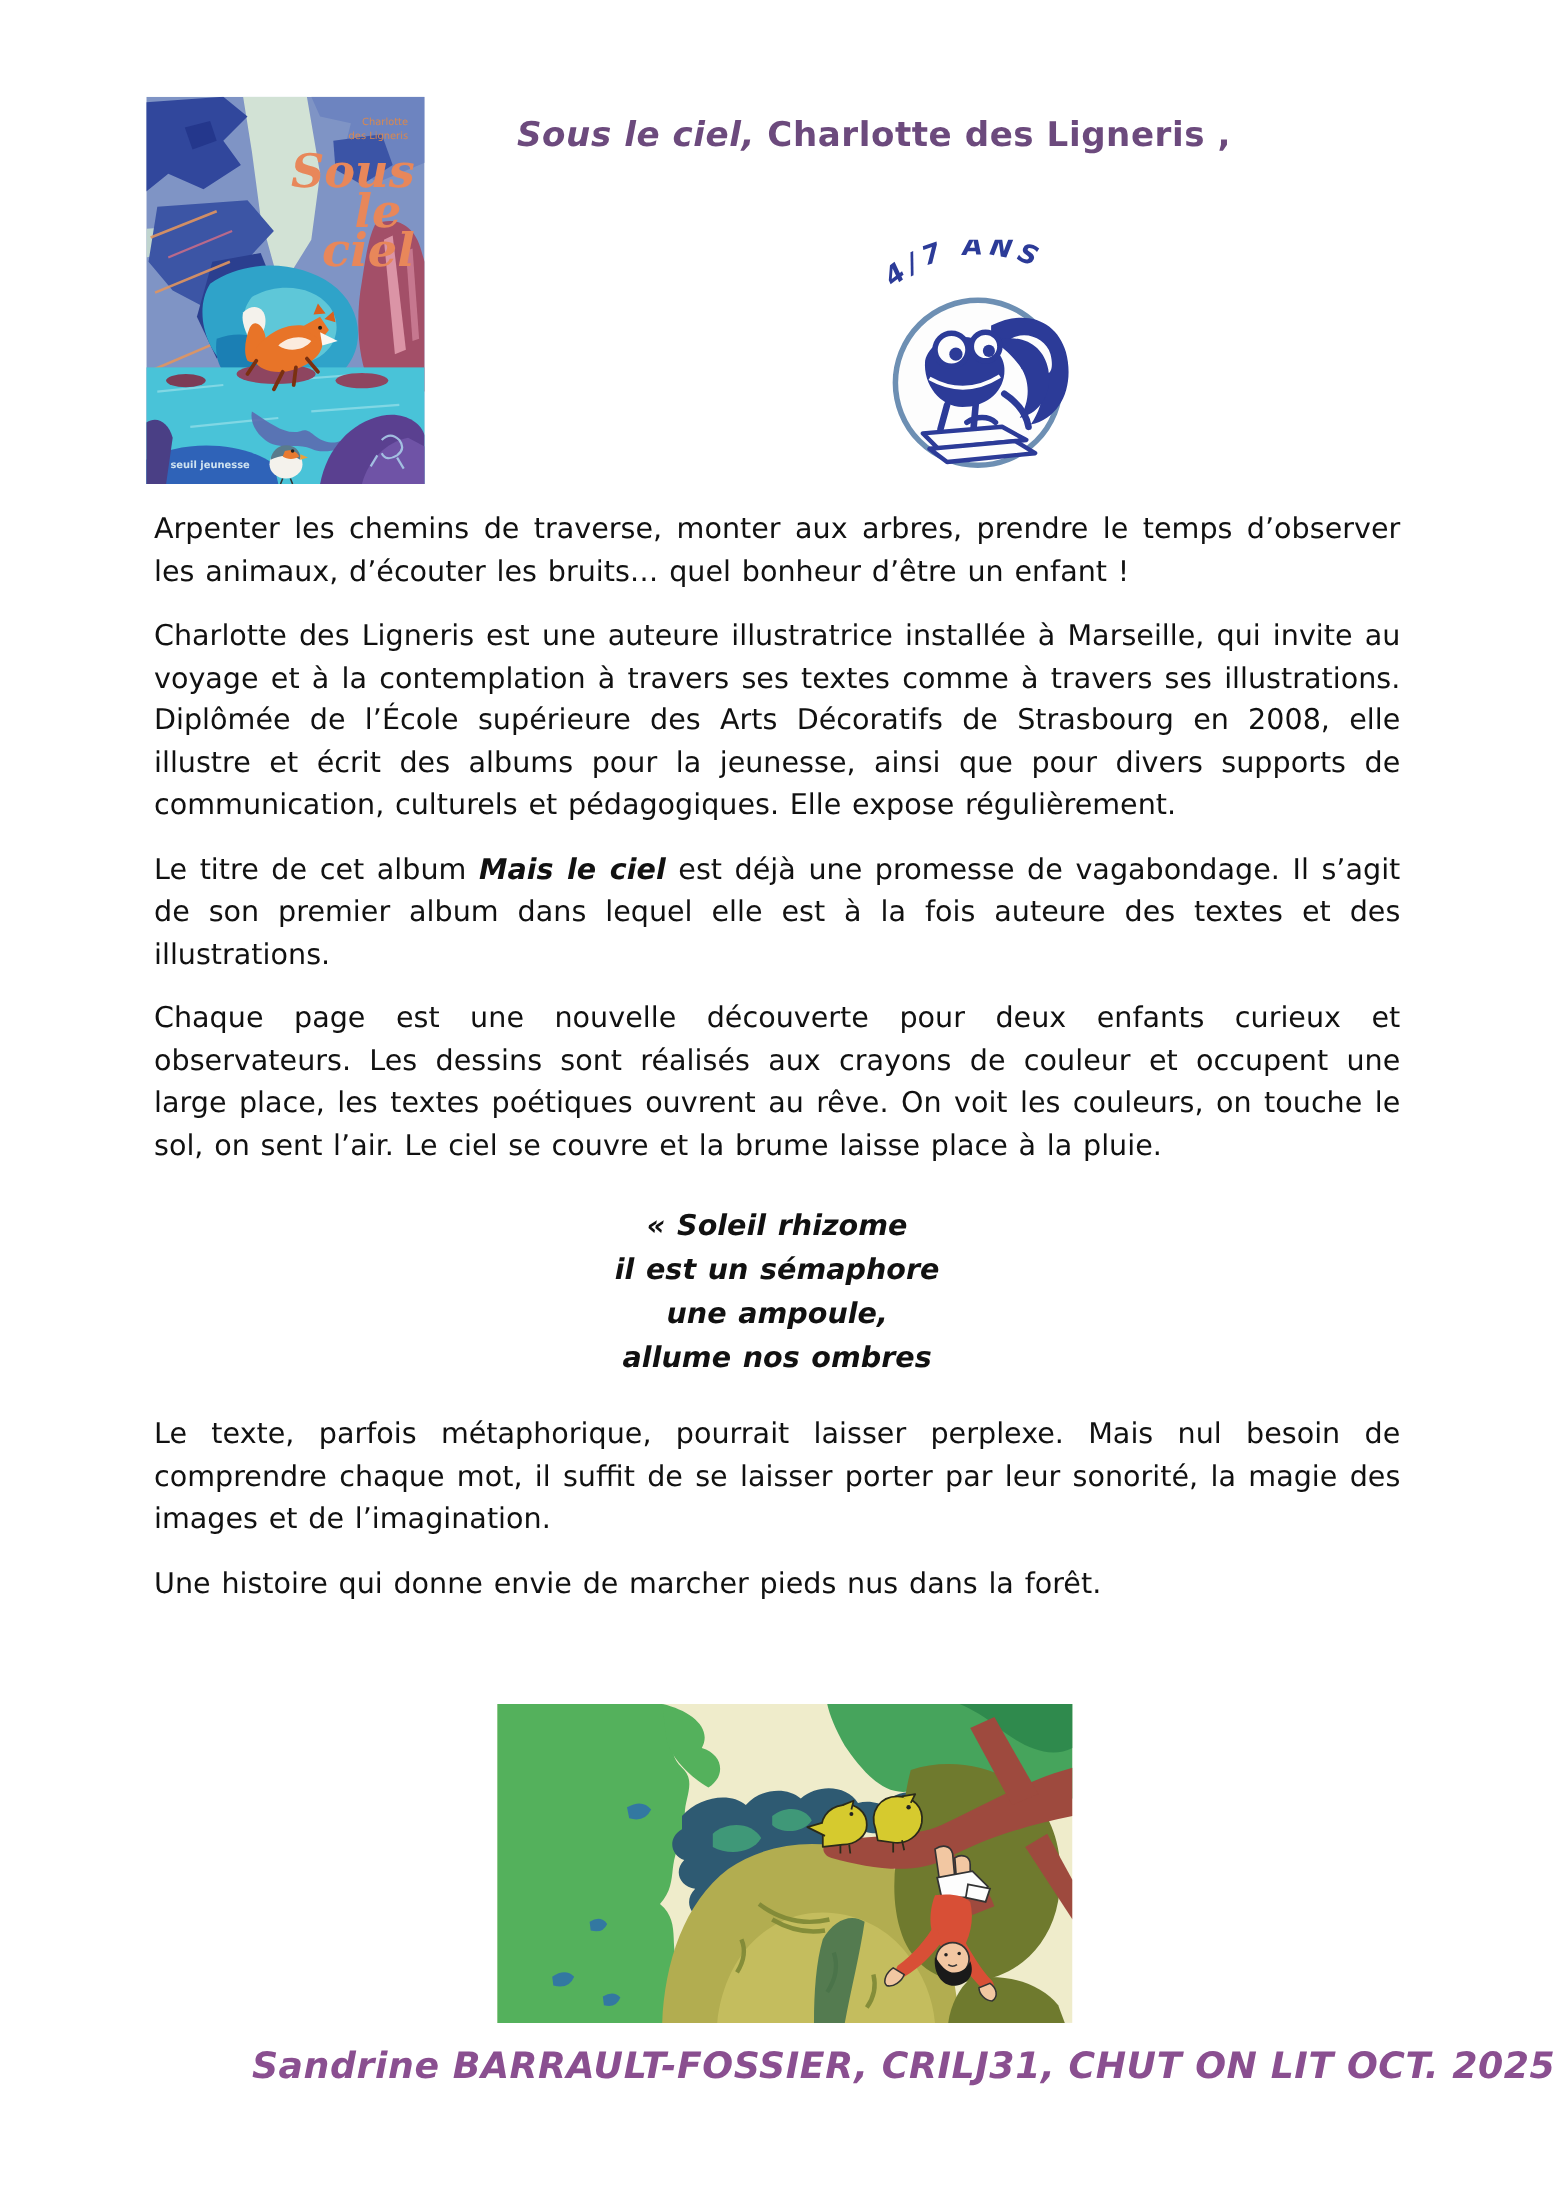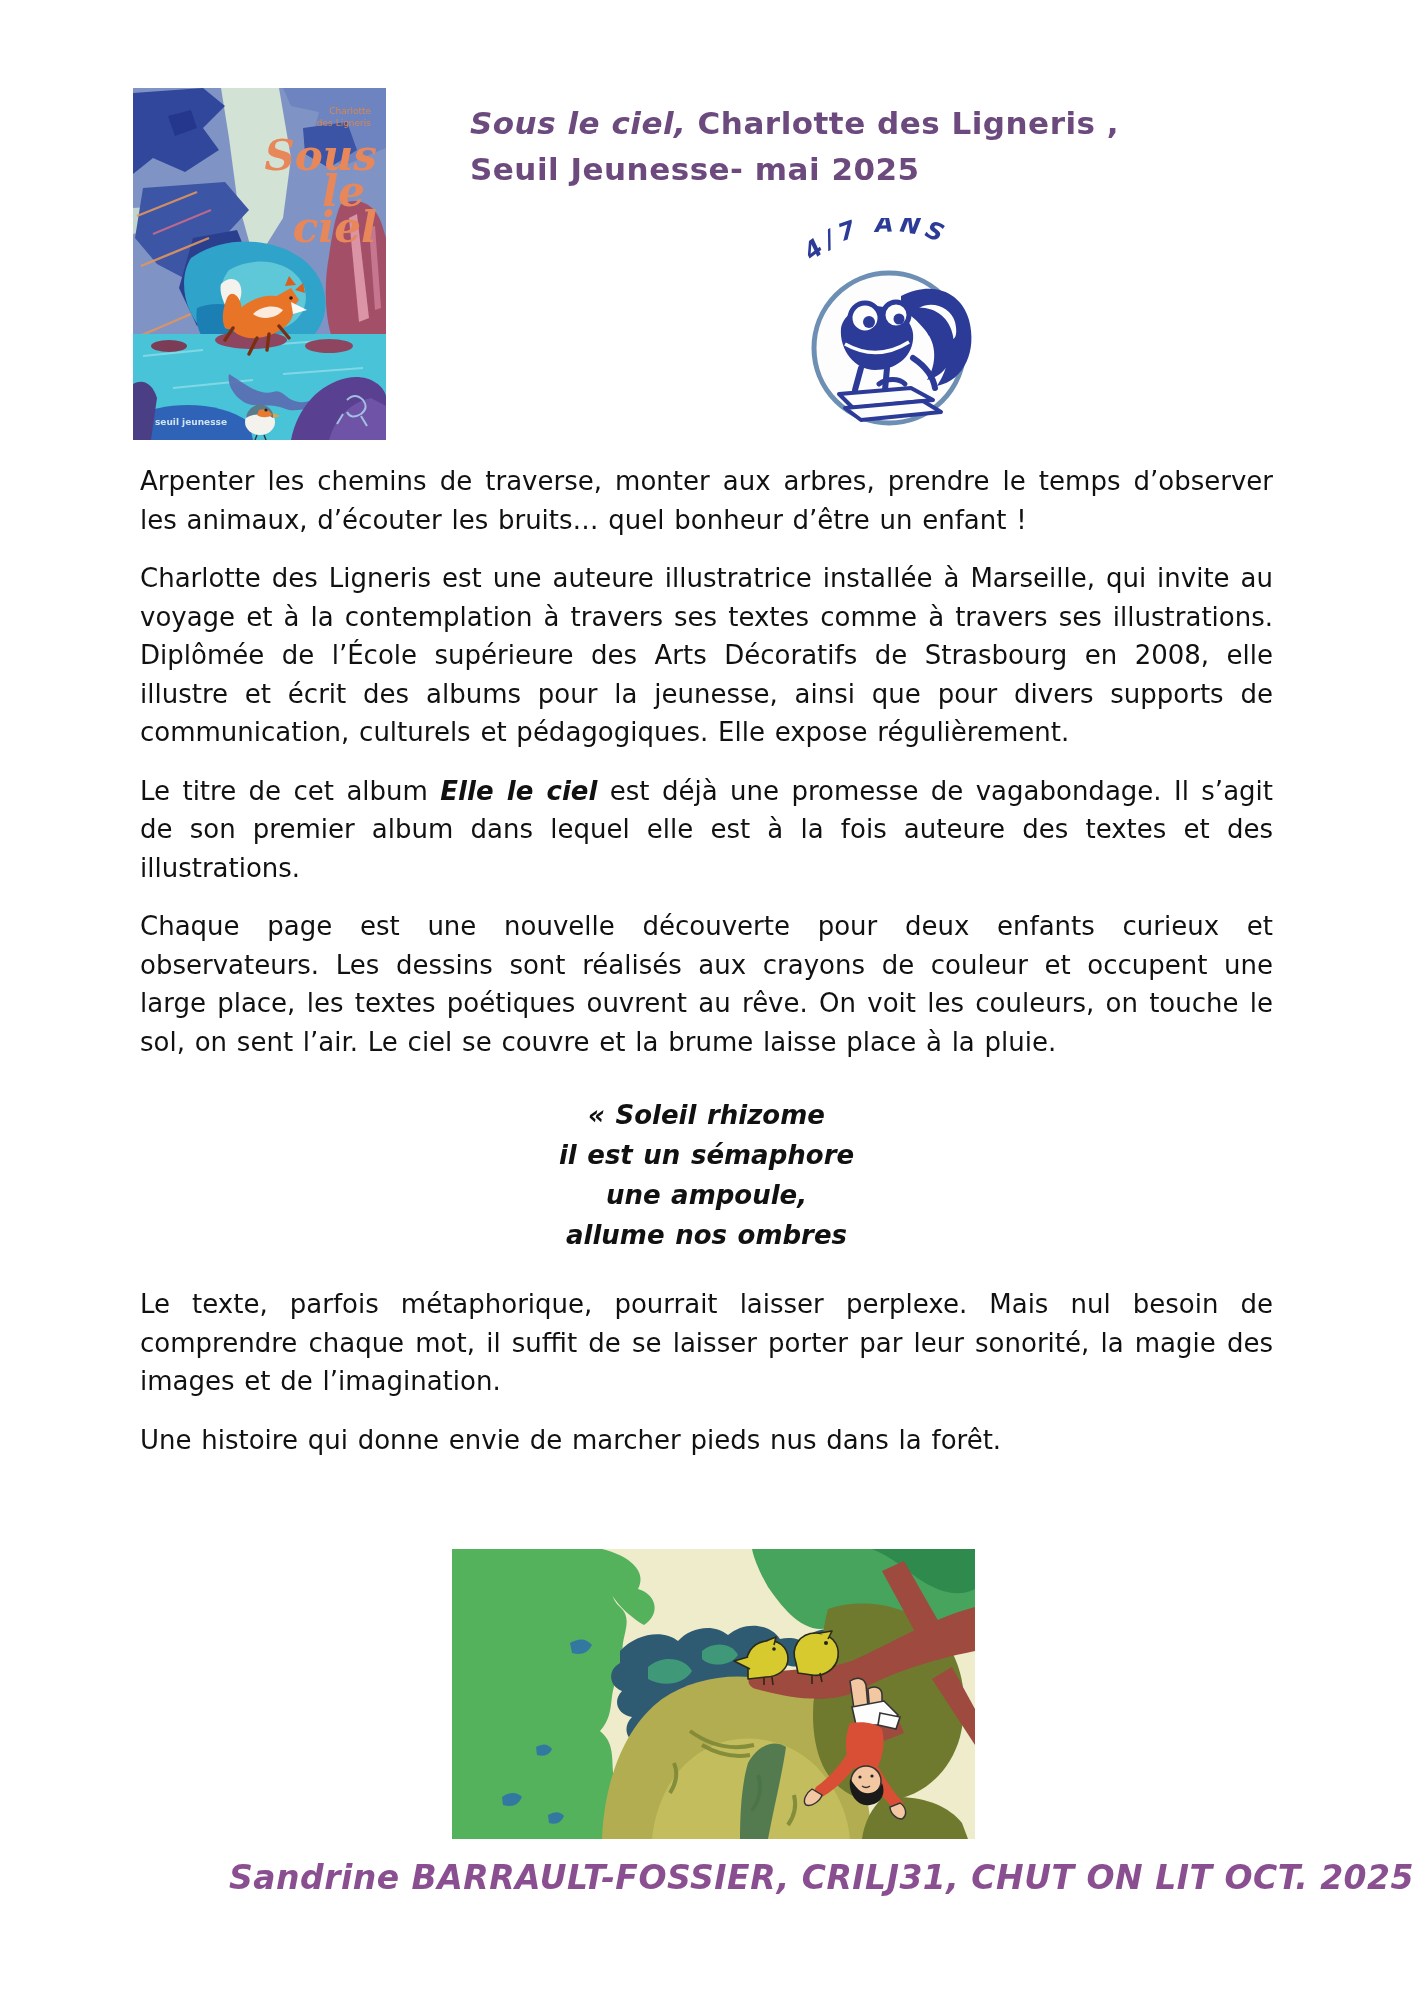--- a/index.html
+++ b/index.html
@@ -137,21 +137,20 @@
       <g font-family="DejaVu Serif, serif" font-style="italic" font-weight="bold" fill="#e8875a">
         <text x="244" y="82" font-size="42" text-anchor="end">Sous</text>
         <text x="232" y="118" font-size="42" text-anchor="end">le</text>
         <text x="244" y="154" font-size="42" text-anchor="end">ciel</text>
       </g>
     </svg>
   </div>
 
   <div class="title-block">
     <div><span class="title-em">Sous le ciel,</span><span> Charlotte des Ligneris ,</span></div>
-    <div>Seuil Jeunesse- mai 2025</div>
   </div>
 
   <div class="badge">
     <svg viewBox="0 0 212 212" aria-hidden="true">
       <defs>
         <path id="arcText" d="M 26 46 A 118 118 0 0 1 198 56" fill="none"></path>
       </defs>
       <text font-size="24" font-weight="bold" font-style="italic" letter-spacing="5" style="fill:var(--badge_blue)">
         <textPath href="#arcText" startOffset="4">4/7 ANS</textPath>
       </text>
@@ -177,21 +176,21 @@
 
         <path d="M56,176 L128,170 L150,182 L70,190 Z" fill="#fdfdfd" style="stroke:var(--badge_blue)" stroke-width="4" stroke-linejoin="round"></path>
         <path d="M62,190 L140,183 L158,194 L78,202 Z" fill="#fdfdfd" style="stroke:var(--badge_blue)" stroke-width="4" stroke-linejoin="round"></path>
       </g>
     </svg>
   </div>
 
   <div class="body-text">
     <p>Arpenter les chemins de traverse, monter aux arbres, prendre le temps d’observer les animaux, d’écouter les bruits… quel bonheur d’être un enfant !</p>
     <p>Charlotte des Ligneris est une auteure illustratrice installée à Marseille, qui invite au voyage et à la contemplation à travers ses textes comme à travers ses illustrations. Diplômée de l’École supérieure des Arts Décoratifs de Strasbourg en 2008, elle illustre et écrit des albums pour la jeunesse, ainsi que pour divers supports de communication, culturels et pédagogiques. Elle expose régulièrement.</p>
-    <p><span>Le titre de cet album </span><span class="para-em">Elle le ciel</span><span> est déjà une promesse de vagabondage. Il s’agit de son premier album dans lequel elle est à la fois auteure des textes et des illustrations.</span></p>
+    <p><span>Le titre de cet album </span><span class="para-em">Mais le ciel</span><span> est déjà une promesse de vagabondage. Il s’agit de son premier album dans lequel elle est à la fois auteure des textes et des illustrations.</span></p>
     <p>Chaque page est une nouvelle découverte pour deux enfants curieux et observateurs. Les dessins sont réalisés aux crayons de couleur et occupent une large place, les textes poétiques ouvrent au rêve. On voit les couleurs, on touche le sol, on sent l’air. Le ciel se couvre et la brume laisse place à la pluie.</p>
 
     <div class="quote">
       <div>« Soleil rhizome</div>
       <div>il est un sémaphore</div>
       <div>une ampoule,</div>
       <div>allume nos ombres</div>
     </div>
 
     <p>Le texte, parfois métaphorique, pourrait laisser perplexe. Mais nul besoin de comprendre chaque mot, il suffit de se laisser porter par leur sonorité, la magie des images et de l’imagination.</p>

